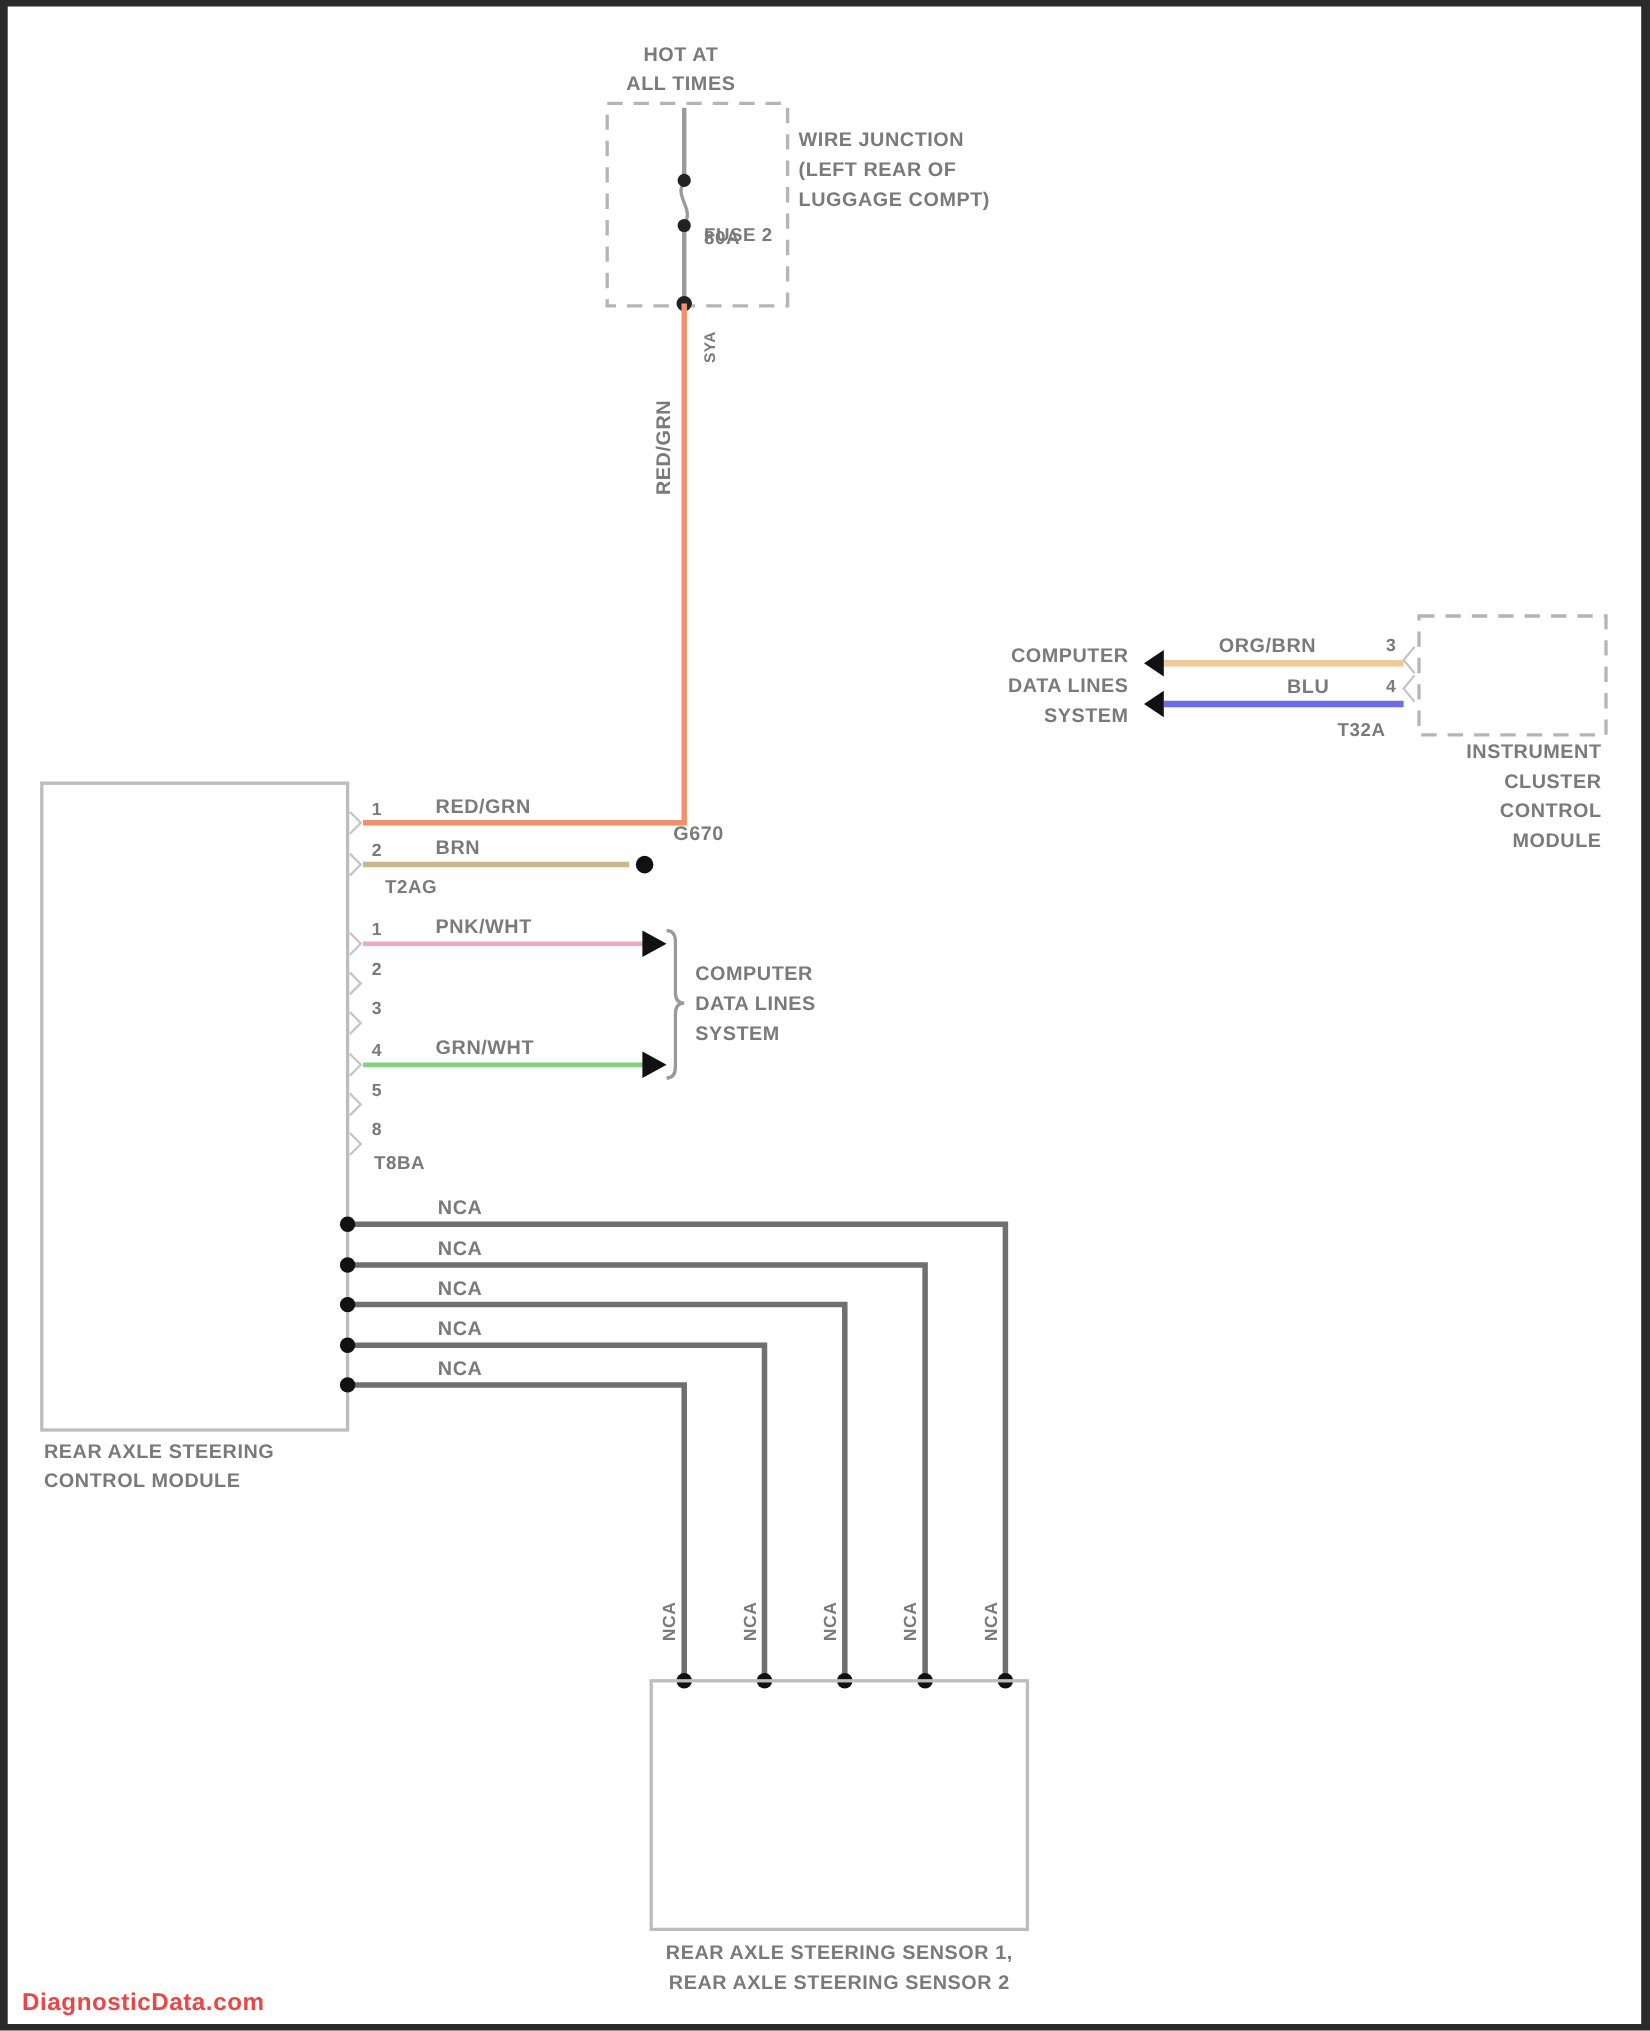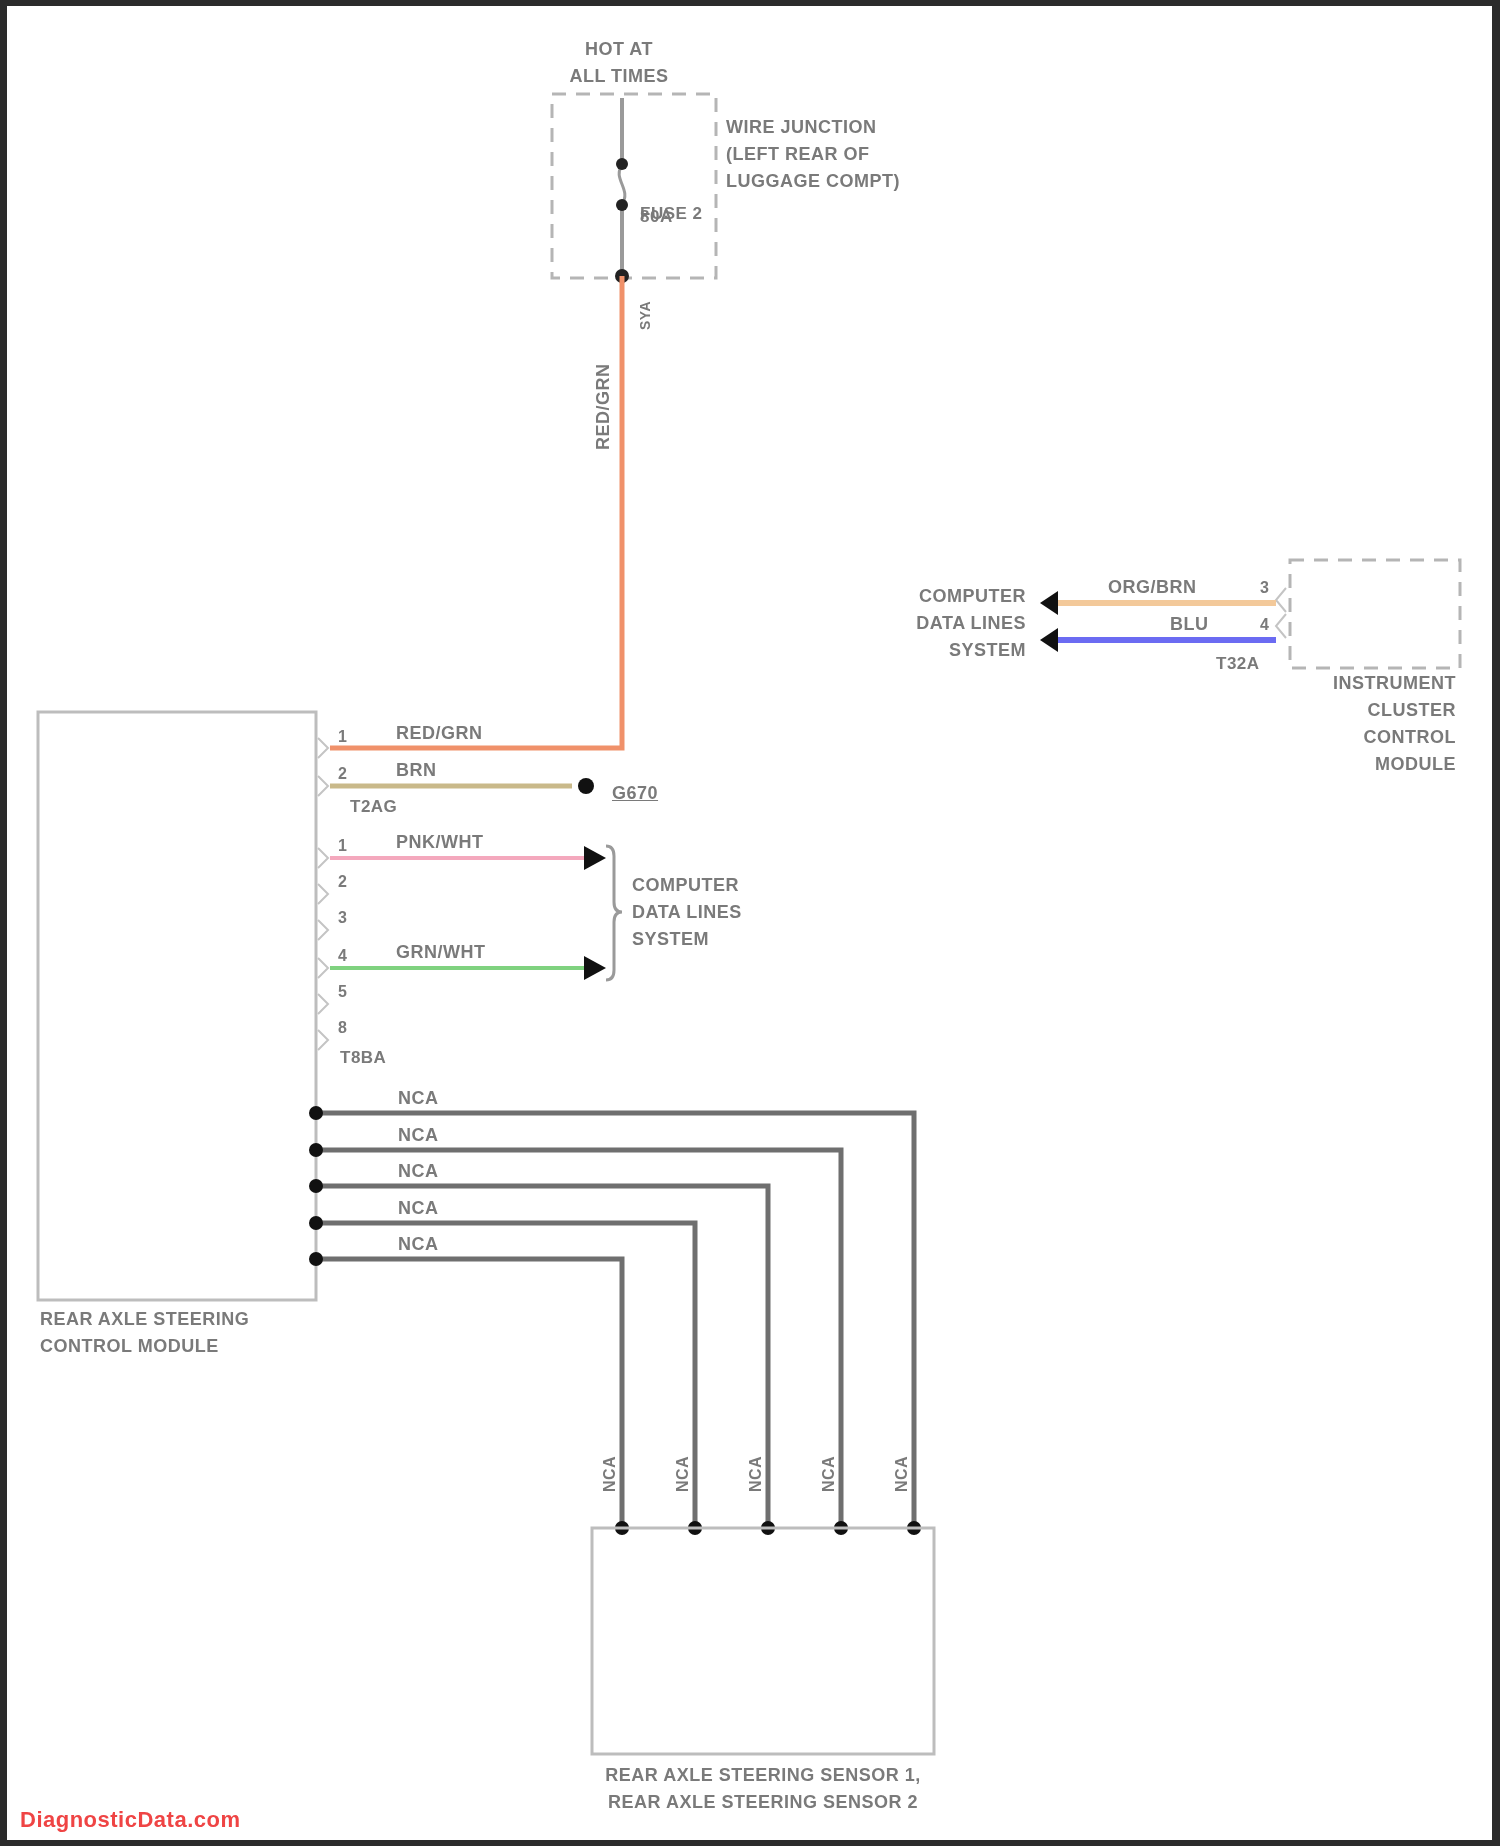--- a/index.html
+++ b/index.html
@@ -95,21 +95,21 @@
 </div>
 <div class="lbl" style="left:640px; top:152px; font-size:17px;margin-top:48px;">FUSE 2</div>
 <div class="lbl" style="left:640px; top:203px; font-size:17px;">80A</div>
 <div class="lbl" style="left:632px; top:290px; font-size:14px; transform:rotate(-90deg); transform-origin:left top; top:330px;">SYA</div>
 <div class="lbl" style="left:590px; top:450px; transform:rotate(-90deg); transform-origin:left top;">RED/GRN</div>
 
 <div class="lbl" style="left:338px; top:723px; font-size:16px;">1</div>
 <div class="lbl" style="left:396px; top:720px;">RED/GRN</div>
 <div class="lbl" style="left:338px; top:760px; font-size:16px;">2</div>
 <div class="lbl" style="left:396px; top:757px;">BRN</div>
-<div class="lbl" style="left:612px; top:780px;text-decoration:underline;">G670</div>
+<div class="lbl" style="left:612px; top:745px;">G670</div>
 <div class="lbl" style="left:338px; top:793px; font-size:17px;margin-left:12px;">T2AG</div>
 
 <div class="lbl" style="left:396px; top:829px;text-align:center;">PNK/WHT</div>
 <div class="lbl" style="left:396px; top:939px;text-align:center;">GRN/WHT</div>
 <div class="lbl" style="left:338px; top:832px; font-size:16px;">1</div>
 <div class="lbl" style="left:338px; top:868px; font-size:16px;">2</div>
 <div class="lbl" style="left:338px; top:904px; font-size:16px;">3</div>
 <div class="lbl" style="left:338px; top:942px; font-size:16px;">4</div>
 <div class="lbl" style="left:338px; top:978px; font-size:16px;">5</div>
 <div class="lbl" style="left:338px; top:1014px; font-size:16px;">8</div>

